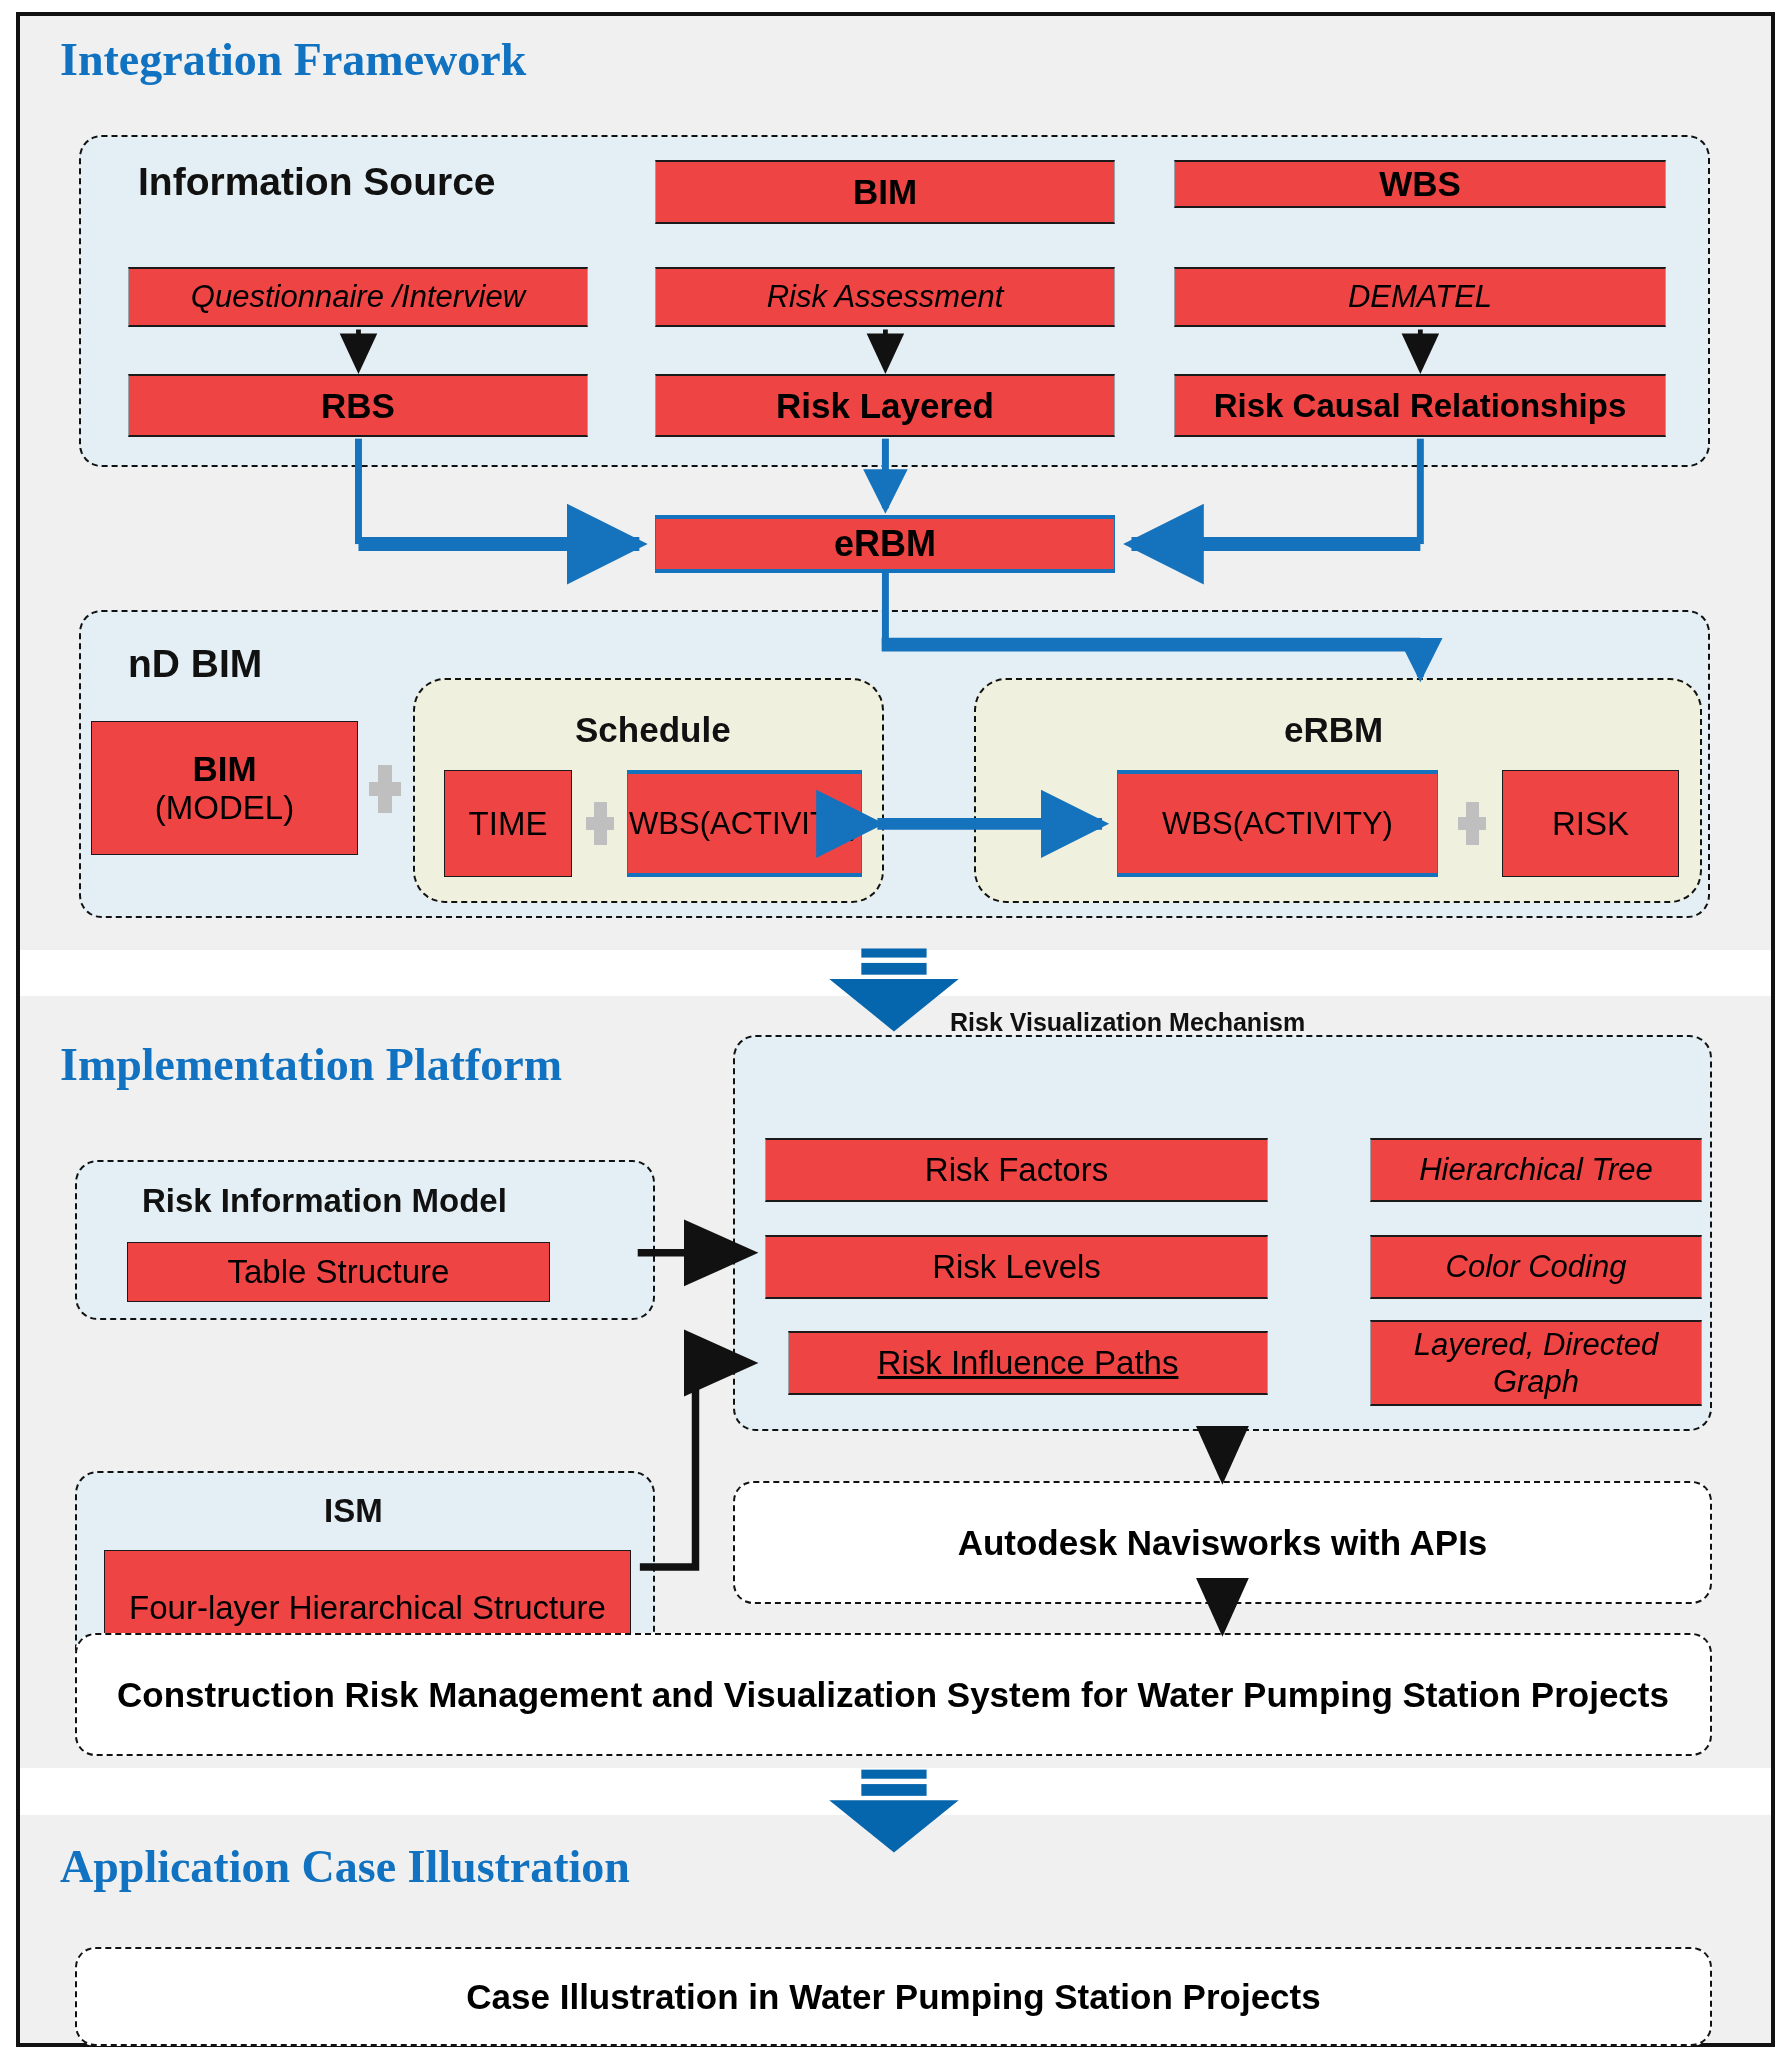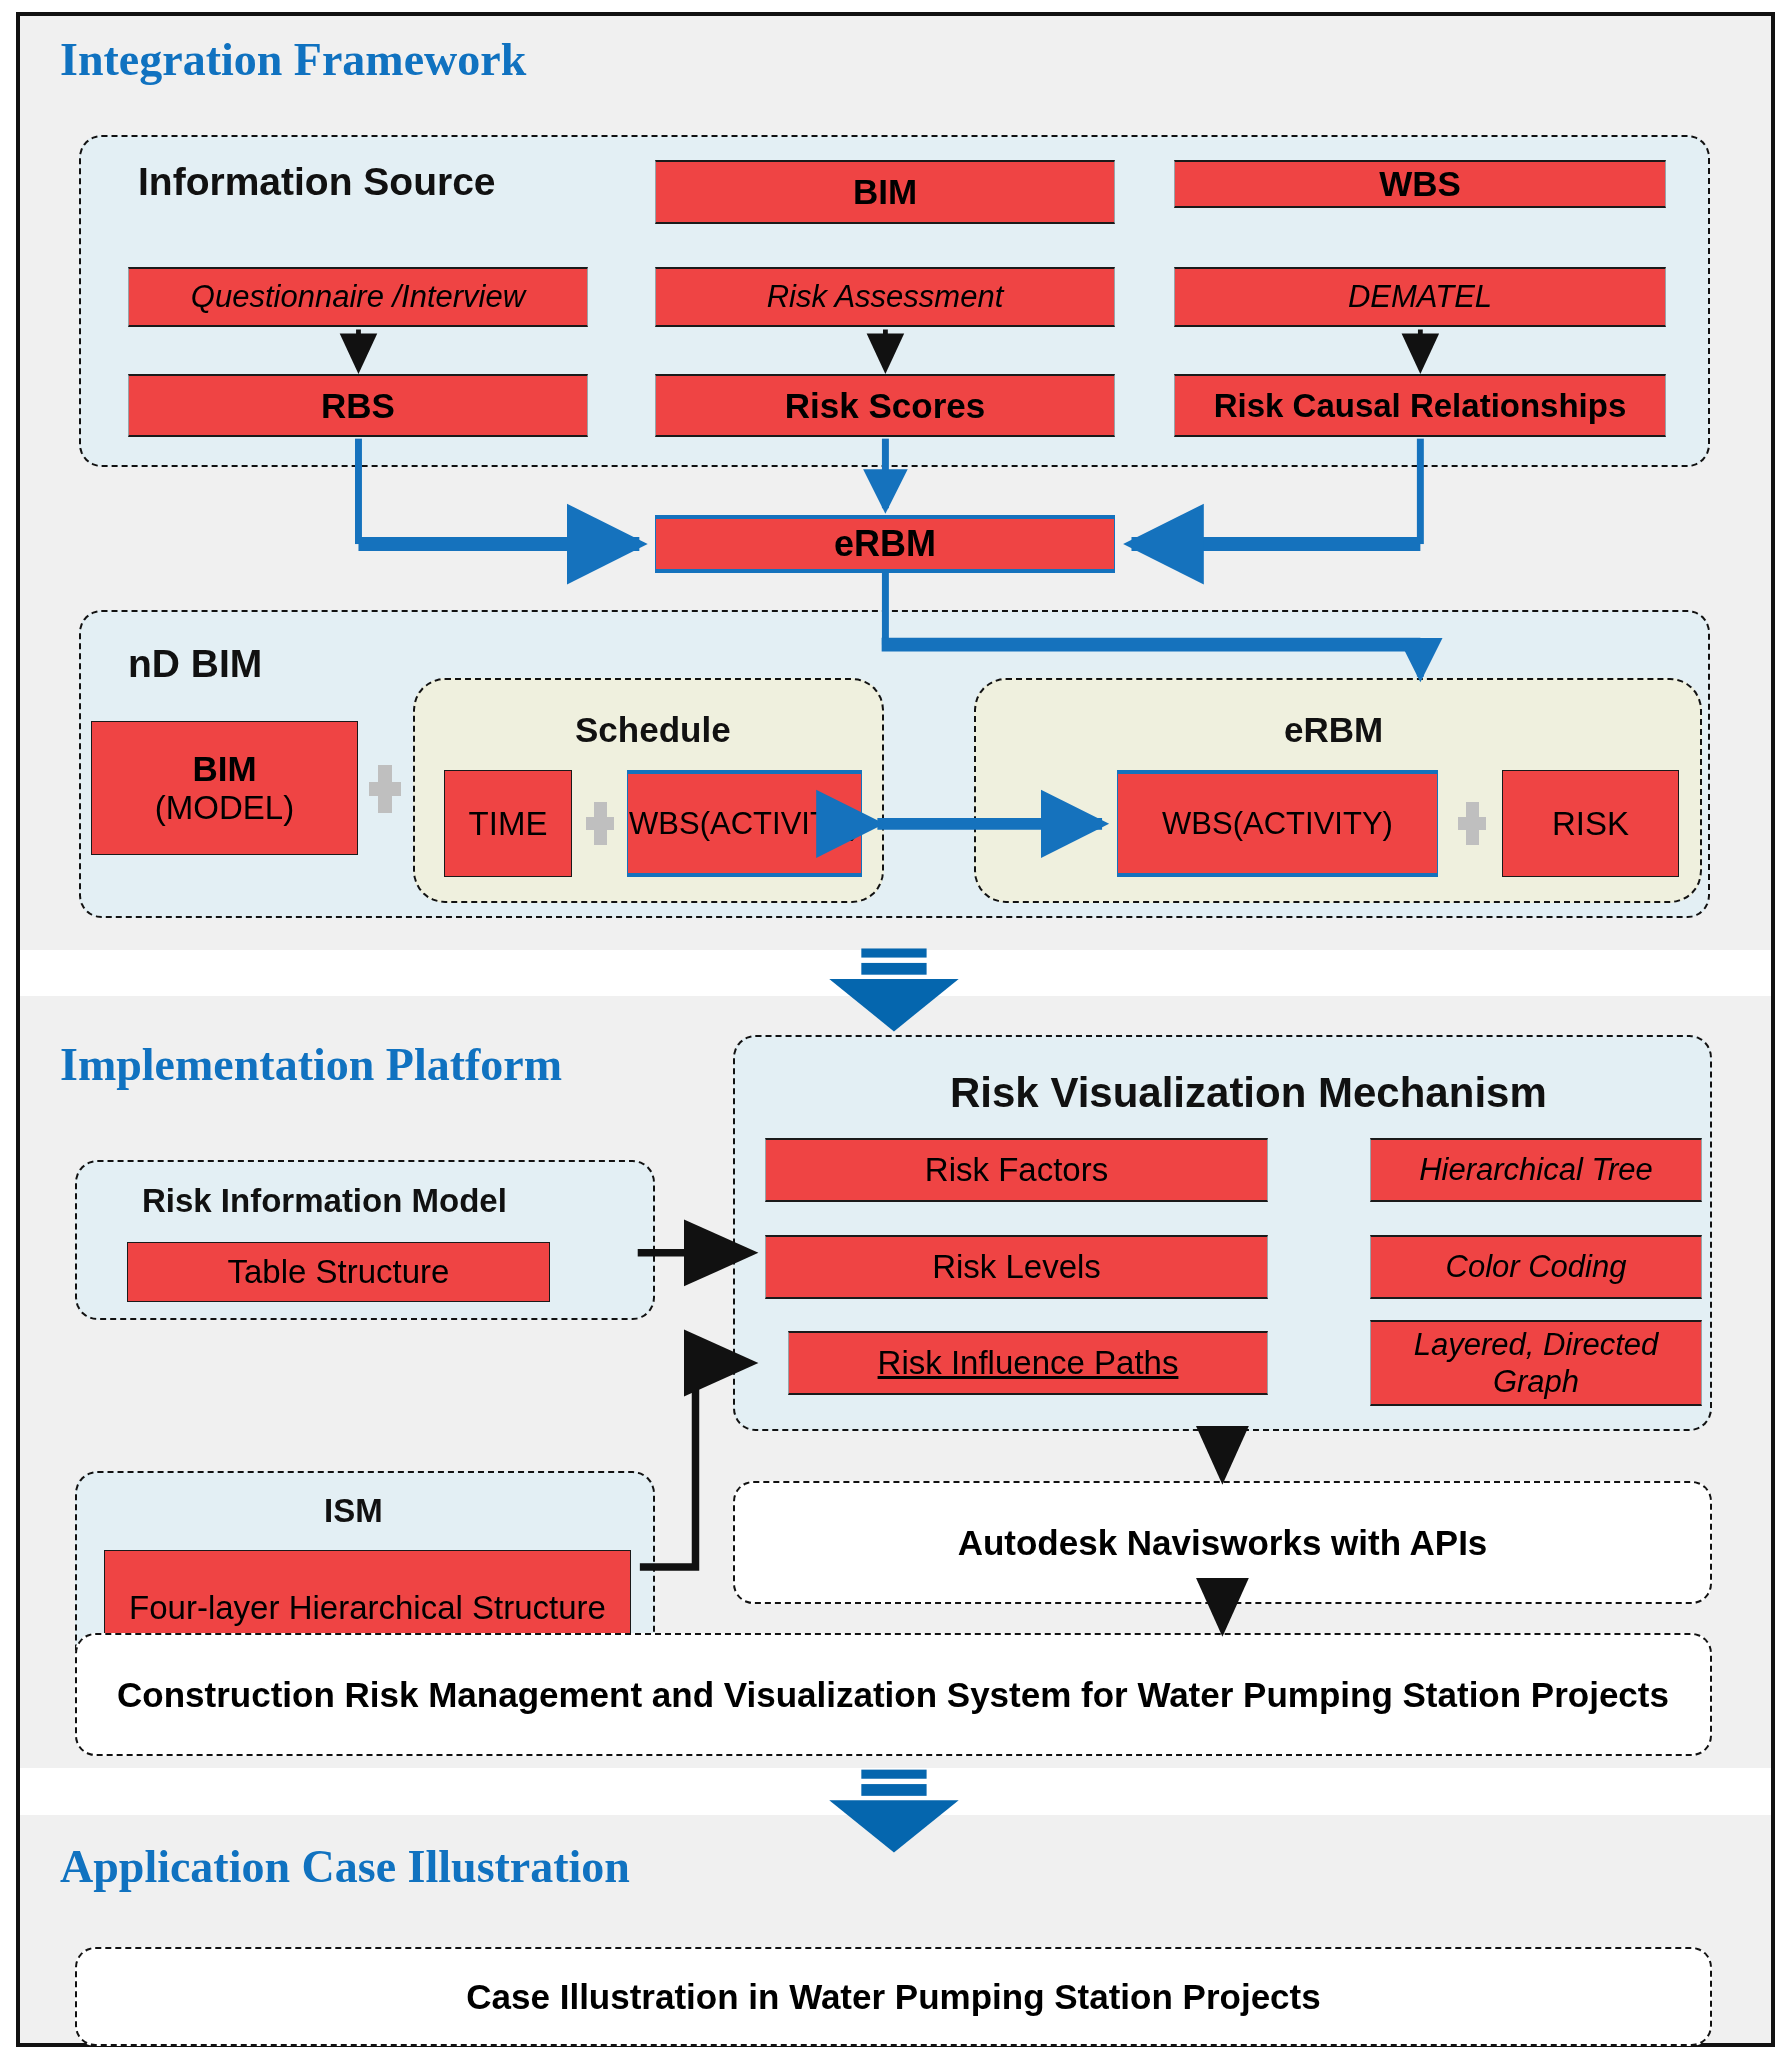--- a/index.html
+++ b/index.html
@@ -73,21 +73,21 @@
     <span class="t-cond ital reg" style="font-size:31px;">Risk Assessment</span>
   </div>
   <div class="box" style="left:1174px;top:267px;width:492px;height:60px;">
     <span class="t-cond ital reg" style="font-size:31px;">DEMATEL</span>
   </div>
 
   <div class="box" style="left:128px;top:374px;width:460px;height:63px;">
     <span class="t-cond" style="font-size:35px;">RBS</span>
   </div>
   <div class="box" style="left:655px;top:374px;width:460px;height:63px;">
-    <span class="t-cond" style="font-size:35px;">Risk Scores</span>
+    <span class="t-cond" style="font-size:35px;">Risk Layered</span>
   </div>
   <div class="box" style="left:1174px;top:374px;width:492px;height:63px;">
     <span class="t-cond" style="font-size:33px;">Risk Causal Relationships</span>
   </div>
 
   <div class="box blueedge" style="left:655px;top:515px;width:460px;height:58px;">
     <span class="t-cond" style="font-size:36px;">eRBM</span>
   </div>
 
   <div class="panel blue" style="left:79px;top:610px;width:1631px;height:308px;"></div>
@@ -139,21 +139,21 @@
     <span class="t-cond reg" style="font-size:33px;">Table Structure</span>
   </div>
 
   <div class="panel blue" style="left:75px;top:1471px;width:580px;height:219px;"></div>
   <div class="ptitle t-cond" style="left:324px;top:1492px;font-size:33px;">ISM</div>
   <div class="box plain" style="left:104px;top:1550px;width:527px;height:115px;">
     <span class="t-cond reg" style="font-size:33px;line-height:1.25;">Four-layer Hierarchical Structure</span>
   </div>
 
   <div class="panel blue" style="left:733px;top:1035px;width:979px;height:396px;"></div>
-  <div class="ptitle t-cond" style="left:950px;top:1069px;font-size:42px;">Risk Visualization Mechanism</div>
+  <div class="ptitle t-cond" style="left:950px;top:1008px;font-size:25px;">Risk Visualization Mechanism</div>
 
   <div class="box" style="left:765px;top:1138px;width:503px;height:64px;">
     <span class="t-cond reg" style="font-size:33px;">Risk Factors</span>
   </div>
   <div class="box" style="left:765px;top:1235px;width:503px;height:64px;">
     <span class="t-cond reg" style="font-size:33px;">Risk Levels</span>
   </div>
   <div class="box" style="left:788px;top:1331px;width:480px;height:64px;text-decoration:underline;">
     <span class="t-cond reg" style="font-size:33px;">Risk Influence Paths</span>
   </div>

